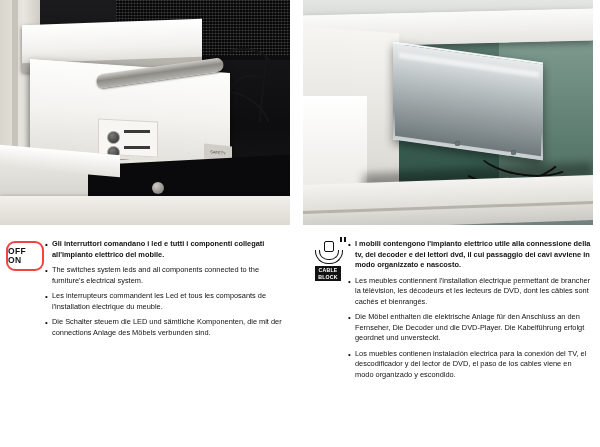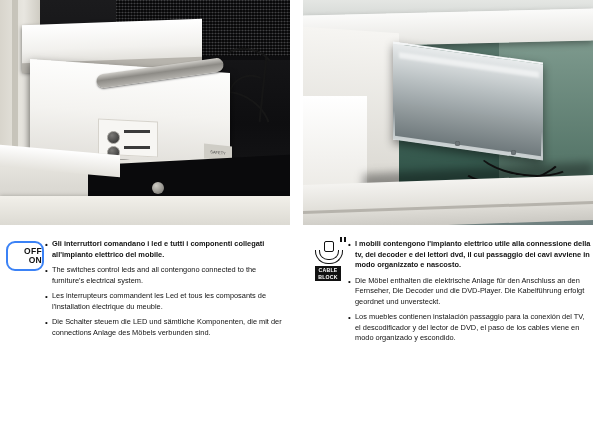--- a/index.html
+++ b/index.html
@@ -292,26 +292,26 @@
     padding-top: 14px;
   }
   .icon-box {
     position: absolute;
     left: 6px; top: 16px;
     width: 40px;
     text-align: center;
   }
   .icon-offon {
     width: 38px; height: 30px;
-    border: 2px solid #3b82f6;
+    border: 2px solid #ef4444;
     border-radius: 9px;
     box-sizing: border-box;
     display: flex;
     flex-direction: column;
-    align-items: flex-end;
+    align-items: flex-start;
     justify-content: center;
     line-height: 1.05;
     font-weight: bold;
     font-size: 8.5px;
     color: #111;
     letter-spacing: .3px;
   }
   .icon-cable {
     width: 38px;
     display: flex;
@@ -437,21 +437,21 @@
 
     <div class="caption">
       <div class="icon-box">
         <div class="icon-offon">
           <span>OFF</span>
           <span>ON</span>
         </div>
       </div>
       <ul class="bullets">
         <li class="bold">Gli interruttori comandano i led e tutti i componenti collegati all'impianto elettrico del mobile.</li>
-        <li>The switches control leds and all contengono connected to the furniture's electrical system.</li>
+        <li>The switches system leds and all components connected to the furniture's electrical system.</li>
         <li>Les interrupteurs commandent les Led et tous les composants de l'installation électrique du meuble.</li>
         <li>Die Schalter steuern die LED und sämtliche Komponenten, die mit der connections Anlage des Möbels verbunden sind.</li>
       </ul>
     </div>
   </div>
 
   <div class="col col-right">
 
     <div class="photo">
       <div class="rp-bg"></div>
@@ -485,19 +485,20 @@
             <div class="wire2"></div>
           </div>
           <div class="icon-cable-label">
             <div>CABLE</div>
             <div>BLOCK</div>
           </div>
         </div>
       </div>
       <ul class="bullets">
         <li class="bold">I mobili contengono l'impianto elettrico utile alla connessione della tv, dei decoder e dei lettori dvd, il cui passaggio dei cavi avviene in modo organizzato e nascosto.</li>
+        <li>Les meubles contiennent l'installation électrique permettant de brancher la télévision, les décodeurs et les lecteurs de DVD, dont les câbles sont cachés et bienrangés.</li>
         <li>Die Möbel enthalten die elektrische Anlage für den Anschluss an den Fernseher, Die Decoder und die DVD-Player. Die Kabelführung erfolgt geordnet und unversteckt.</li>
-        <li>Los muebles contienen instalación passaggio para la conexión del TV, el descodificador y del lector de DVD, el paso de los cables viene en modo organizado y escondido.</li>
+        <li>Los muebles contienen instalación electrica para la conexión del TV, el descodificador y del lector de DVD, el paso de los cables viene en modo organizado y escondido.</li>
       </ul>
     </div>
   </div>
 
 </div>
 
 </body></html>

